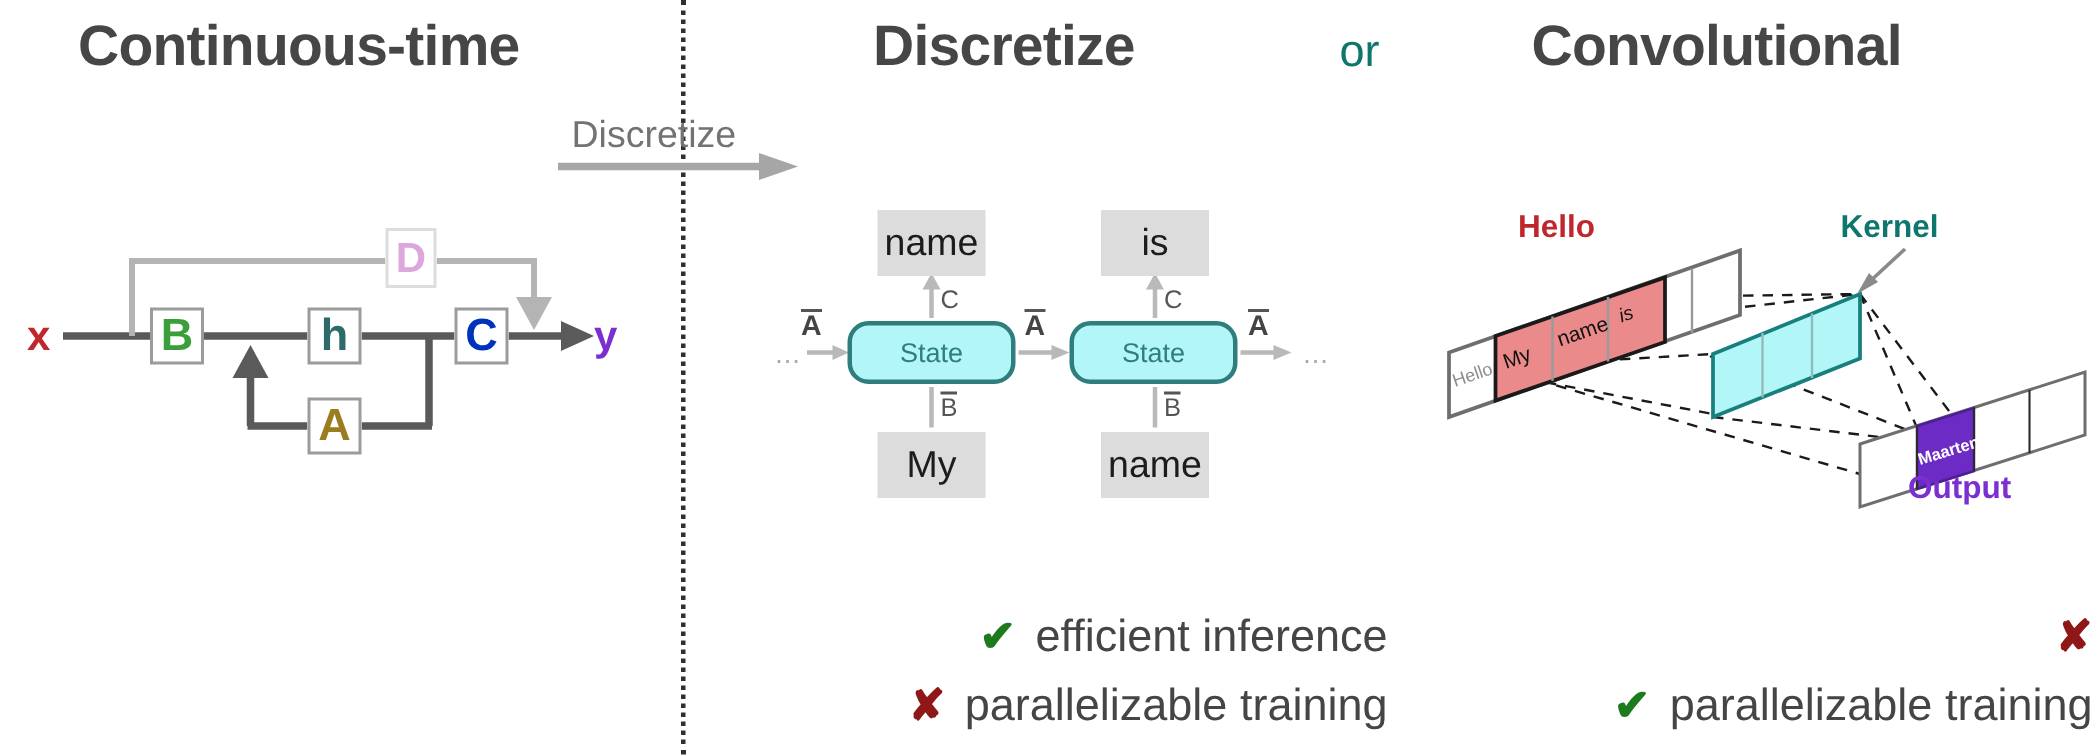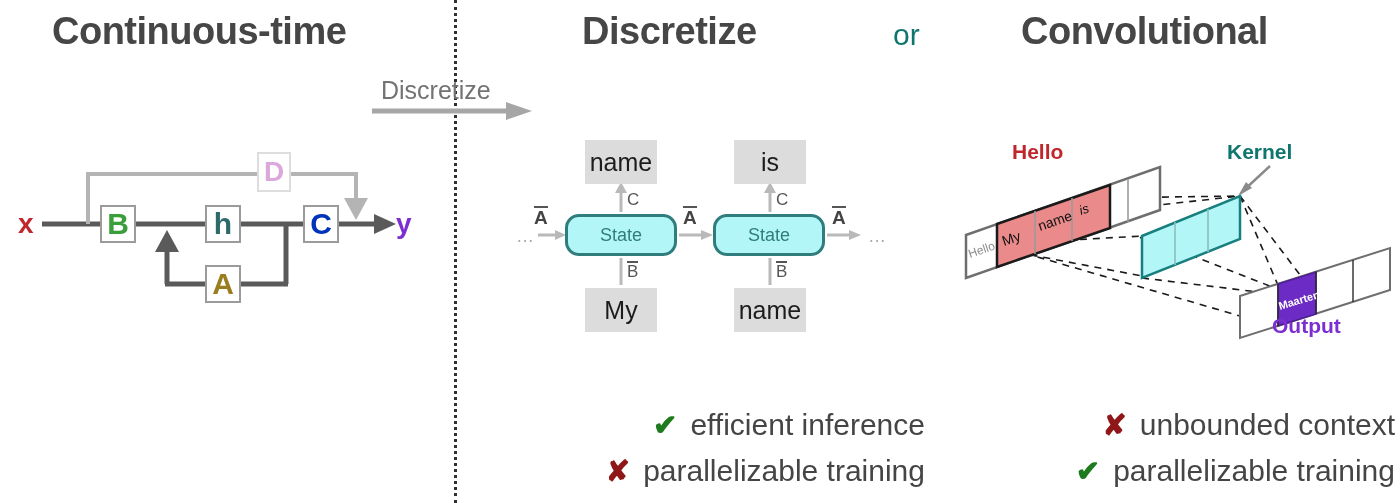--- a/index.html
+++ b/index.html
@@ -345,19 +345,18 @@
   </div>
   <div class="bullet-row">
     <span class="bullet-mark mark-cross">✘</span>
     <span class="bullet-text">parallelizable training</span>
   </div>
 </div>
 
 <div class="bullets" id="bullets-conv">
   <div class="bullet-row">
     <span class="bullet-mark mark-cross">✘</span>
-    <span class="bullet-text">unbounded context</span>
   </div>
   <div class="bullet-row">
     <span class="bullet-mark mark-check">✔</span>
     <span class="bullet-text">parallelizable training</span>
   </div>
 </div>
 
 </body></html>

